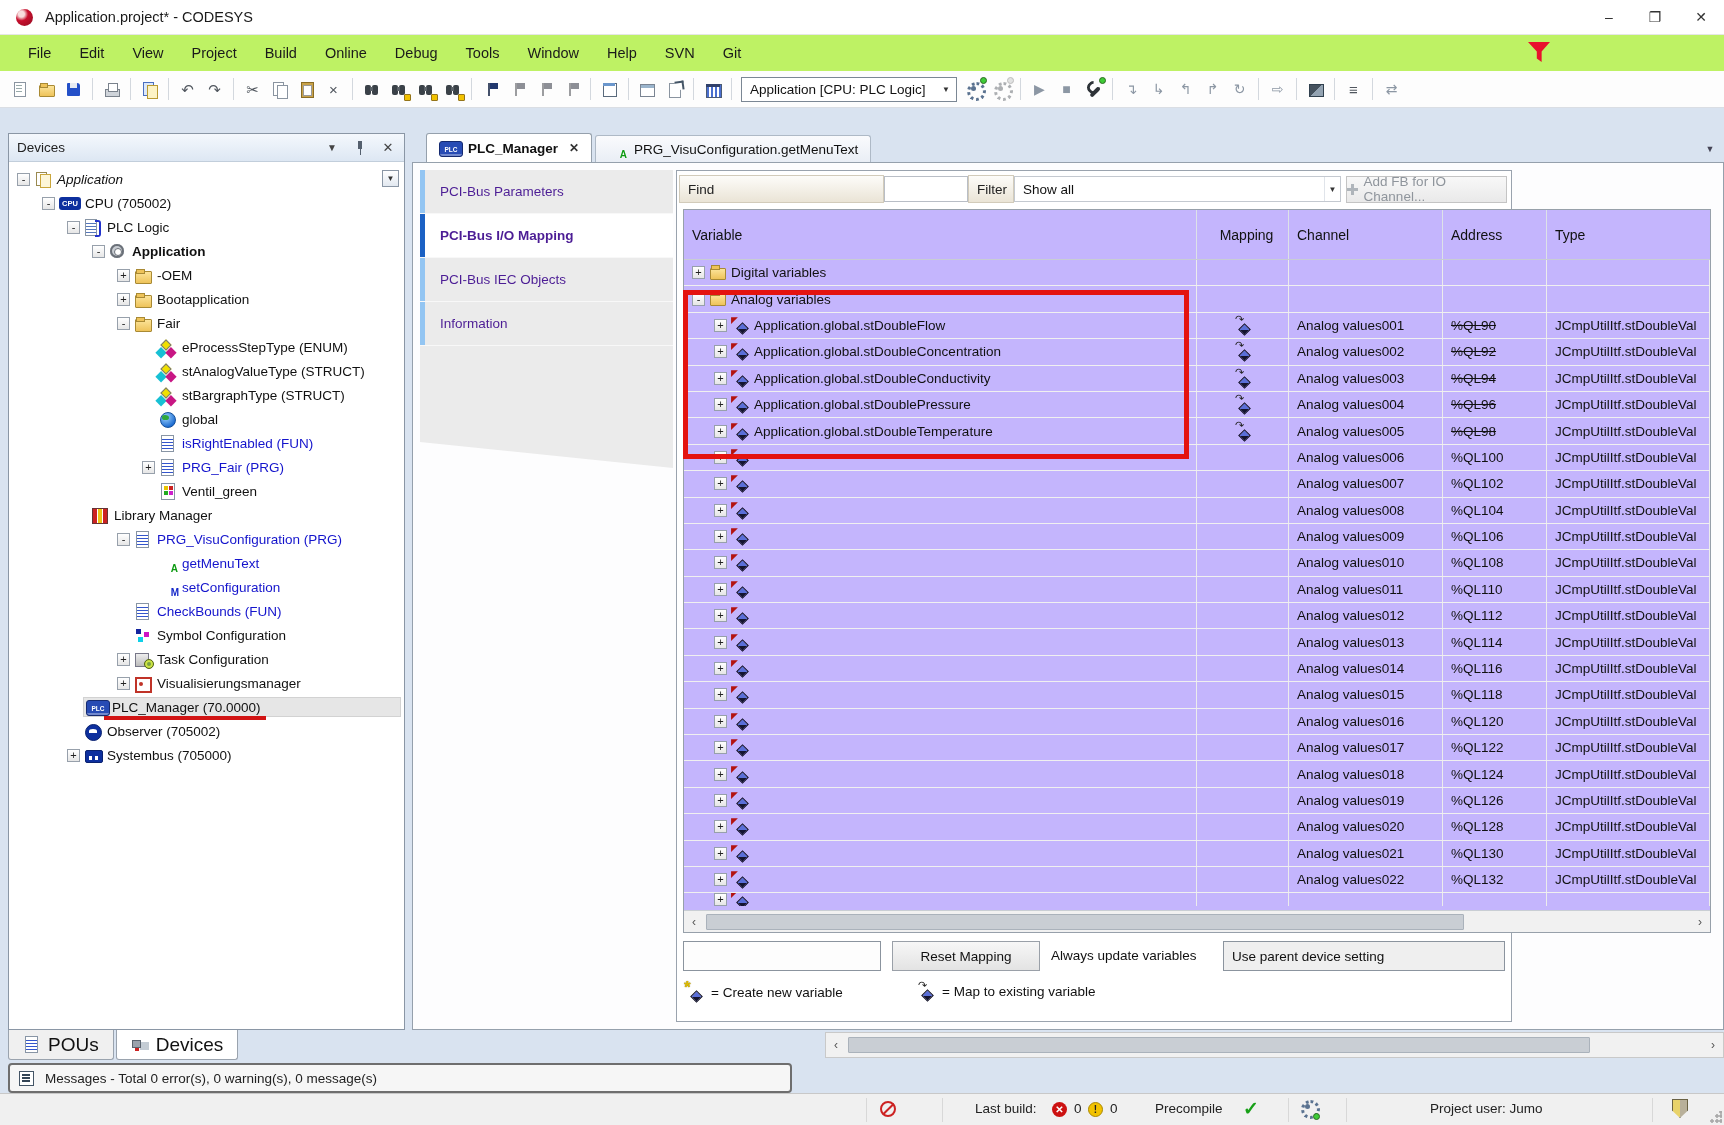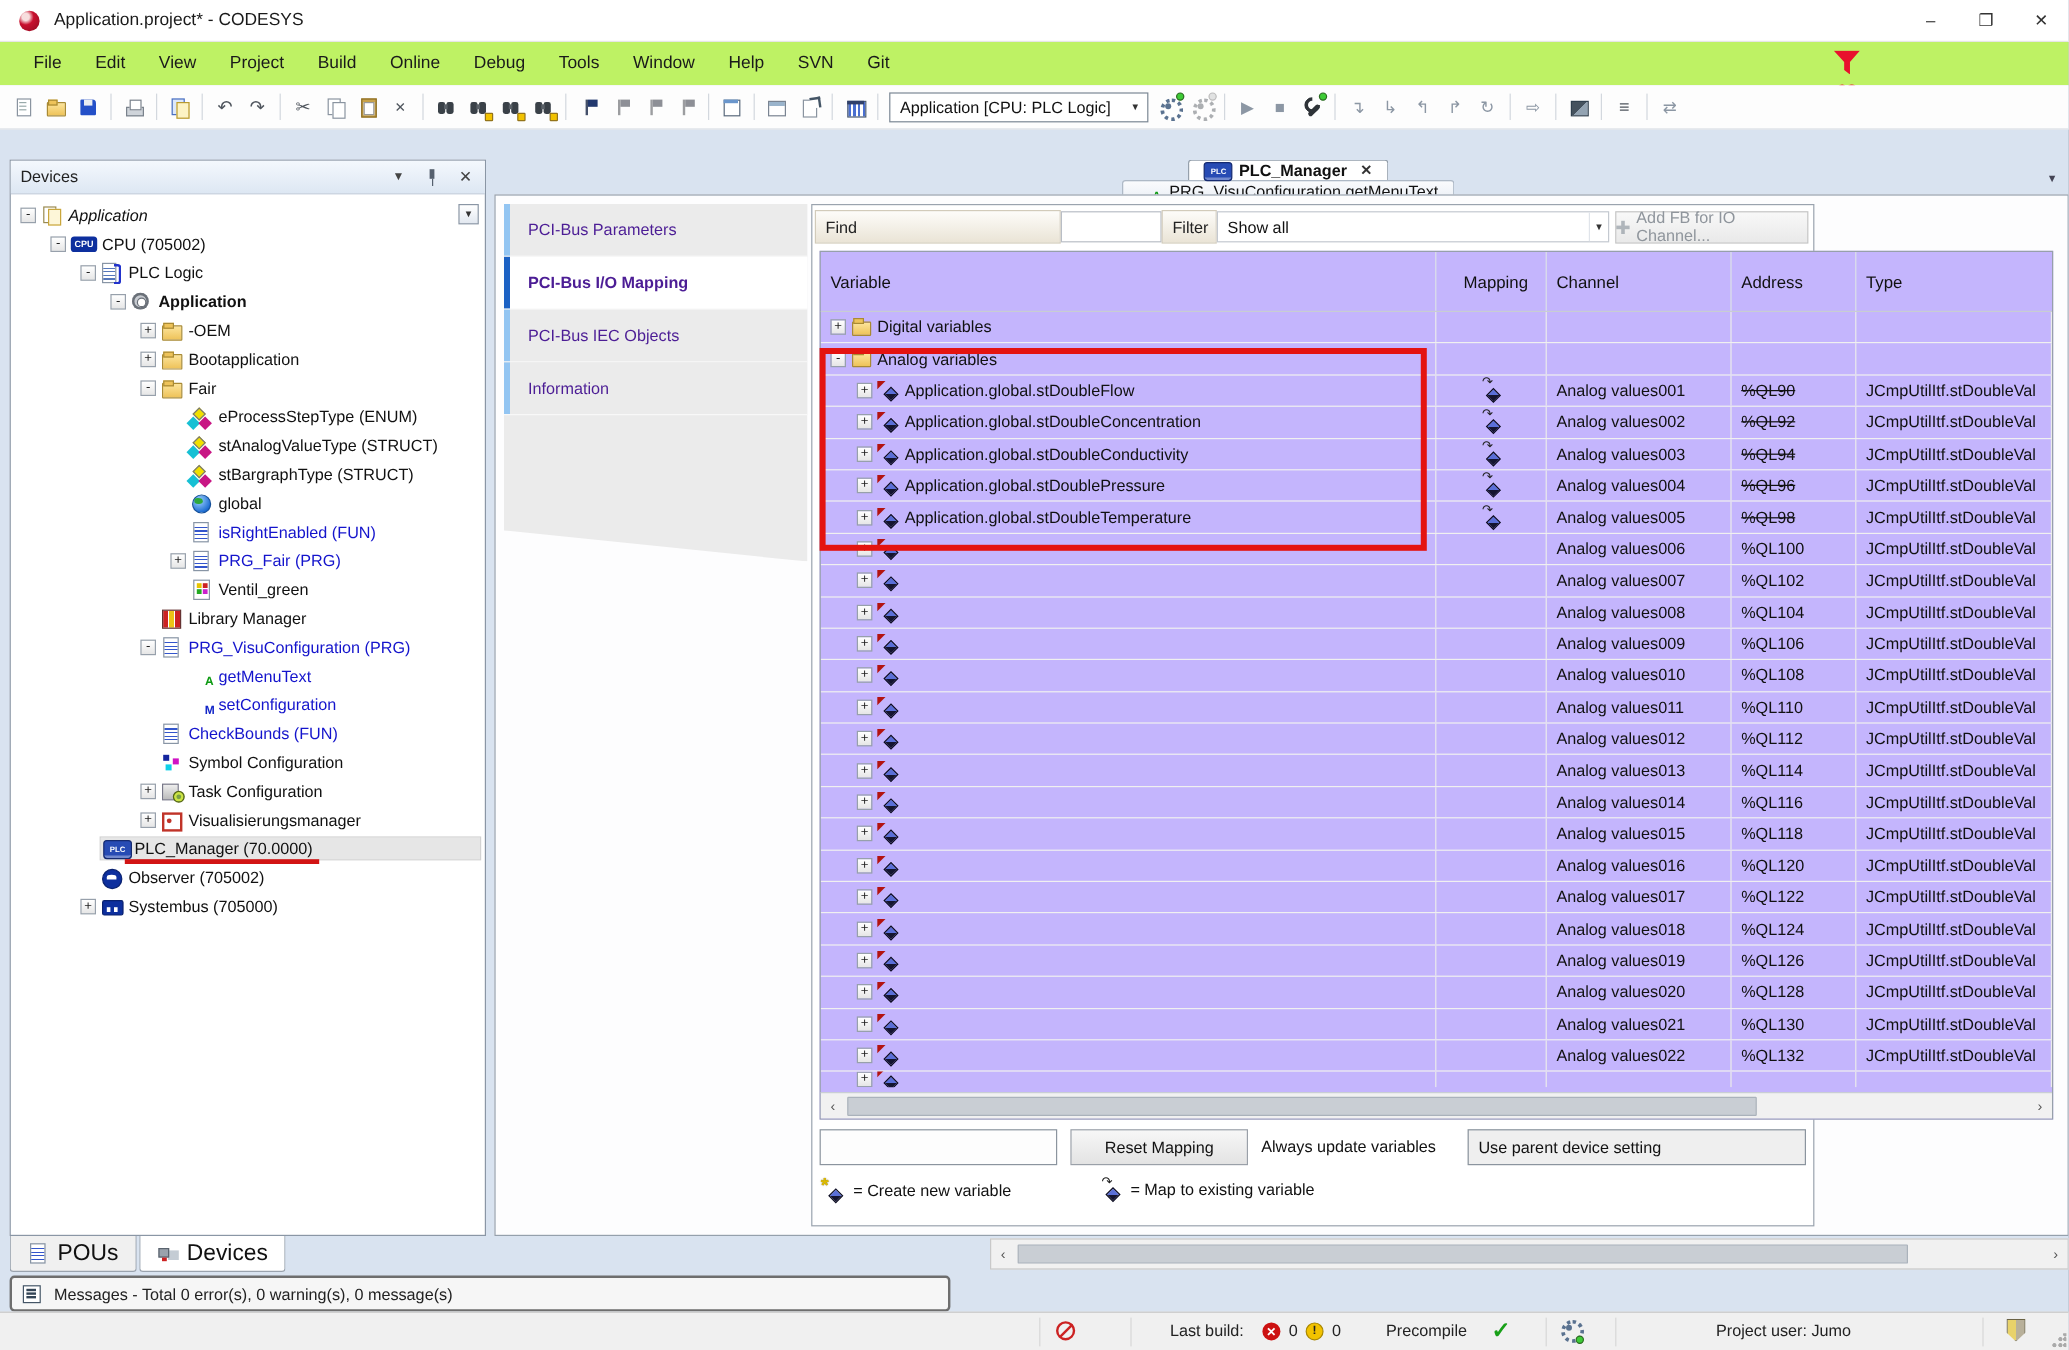--- a/index.html
+++ b/index.html
@@ -146,21 +146,21 @@
   .ti-observer::before{left:1px;top:1px;width:15px;height:15px;border-radius:50%;background:#0d2f9e;border:1px solid #0a2270;}
   .ti-observer::after{left:5px;top:6px;width:8px;height:4px;background:#fff;border-radius:50% 50% 0 0;}
   .ti-systembus::before{left:1px;top:3px;width:16px;height:11px;background:#0d2f9e;border-radius:2px;border:1px solid #0a2270;}
   .ti-systembus::after{left:5px;top:9px;width:3px;height:4px;background:#fff;box-shadow:6px 0 0 #fff;}
   .ti-devnet::before{left:1px;top:4px;width:7px;height:6px;background:#9aa2ac;border:1px solid #5a636e;box-shadow:8px 2px 0 #c4ccd4;}
   .ti-devnet::after{left:4px;top:12px;width:4px;height:3px;background:#cc2222;}
   .ti-msg::before{left:1px;top:1px;width:13px;height:13px;background:#fff;border:1px solid #445566;}
   .ti-msg::after{left:4px;top:4px;width:8px;height:2px;background:#334455;box-shadow:0 3px 0 #334455,0 6px 0 #334455;}
   
   #editor{position:absolute;left:412px;top:133px;width:1312px;height:897px;}
-  #editor-tabs{position:relative;height:29px;display:flex;align-items:center;padding-left:14px;flex-direction:column;}
+  #editor-tabs{position:relative;height:29px;display:flex;align-items:flex-end;padding-left:14px;}
   .etab{height:27px;display:flex;align-items:center;gap:7px;padding:0 12px;font-size:13.5px;
         border:1px solid #aeb9c6;border-bottom:none;border-radius:3px 3px 0 0;
         background:linear-gradient(#fafbfd,#e9eef5);margin-right:3px;position:relative;}
   .etab.active{background:#fff;border-color:#95a0ac;font-weight:bold;z-index:3;height:29px;}
   .etab .tab-close{font-size:12px;color:#333;margin-left:4px;font-weight:bold;}
   #tabbar-ddl{position:absolute;right:6px;top:8px;font-size:9px;color:#445;width:16px;height:16px;
               display:flex;align-items:center;justify-content:center;}
   #editor-content{position:absolute;left:0;top:29px;width:1312px;height:868px;background:#fdfdfe;
                   border:1px solid #95a0ac;}
   
@@ -526,21 +526,21 @@
         <div class="trow" style="padding-left: 133px;">
           <span class="exp">+</span>
           <span class="ti ti-pou"></span>
           <span class="tlabel t-blue">PRG_Fair (PRG)</span>
         </div>
         <div class="trow" style="padding-left: 133px;">
           <span class="exp-sp"></span>
           <span class="ti ti-image"></span>
           <span class="tlabel">Ventil_green</span>
         </div>
-        <div class="trow" style="padding-left: 108px;">
+        <div class="trow" style="padding-left: 65px;">
           <span class="exp-sp"></span>
           <span class="ti ti-library"></span>
           <span class="tlabel">Library Manager</span>
         </div>
         <div class="trow" style="padding-left: 108px;">
           <span class="exp">-</span>
           <span class="ti ti-pou"></span>
           <span class="tlabel t-blue">PRG_VisuConfiguration (PRG)</span>
         </div>
         <div class="trow" style="padding-left: 133px;">

